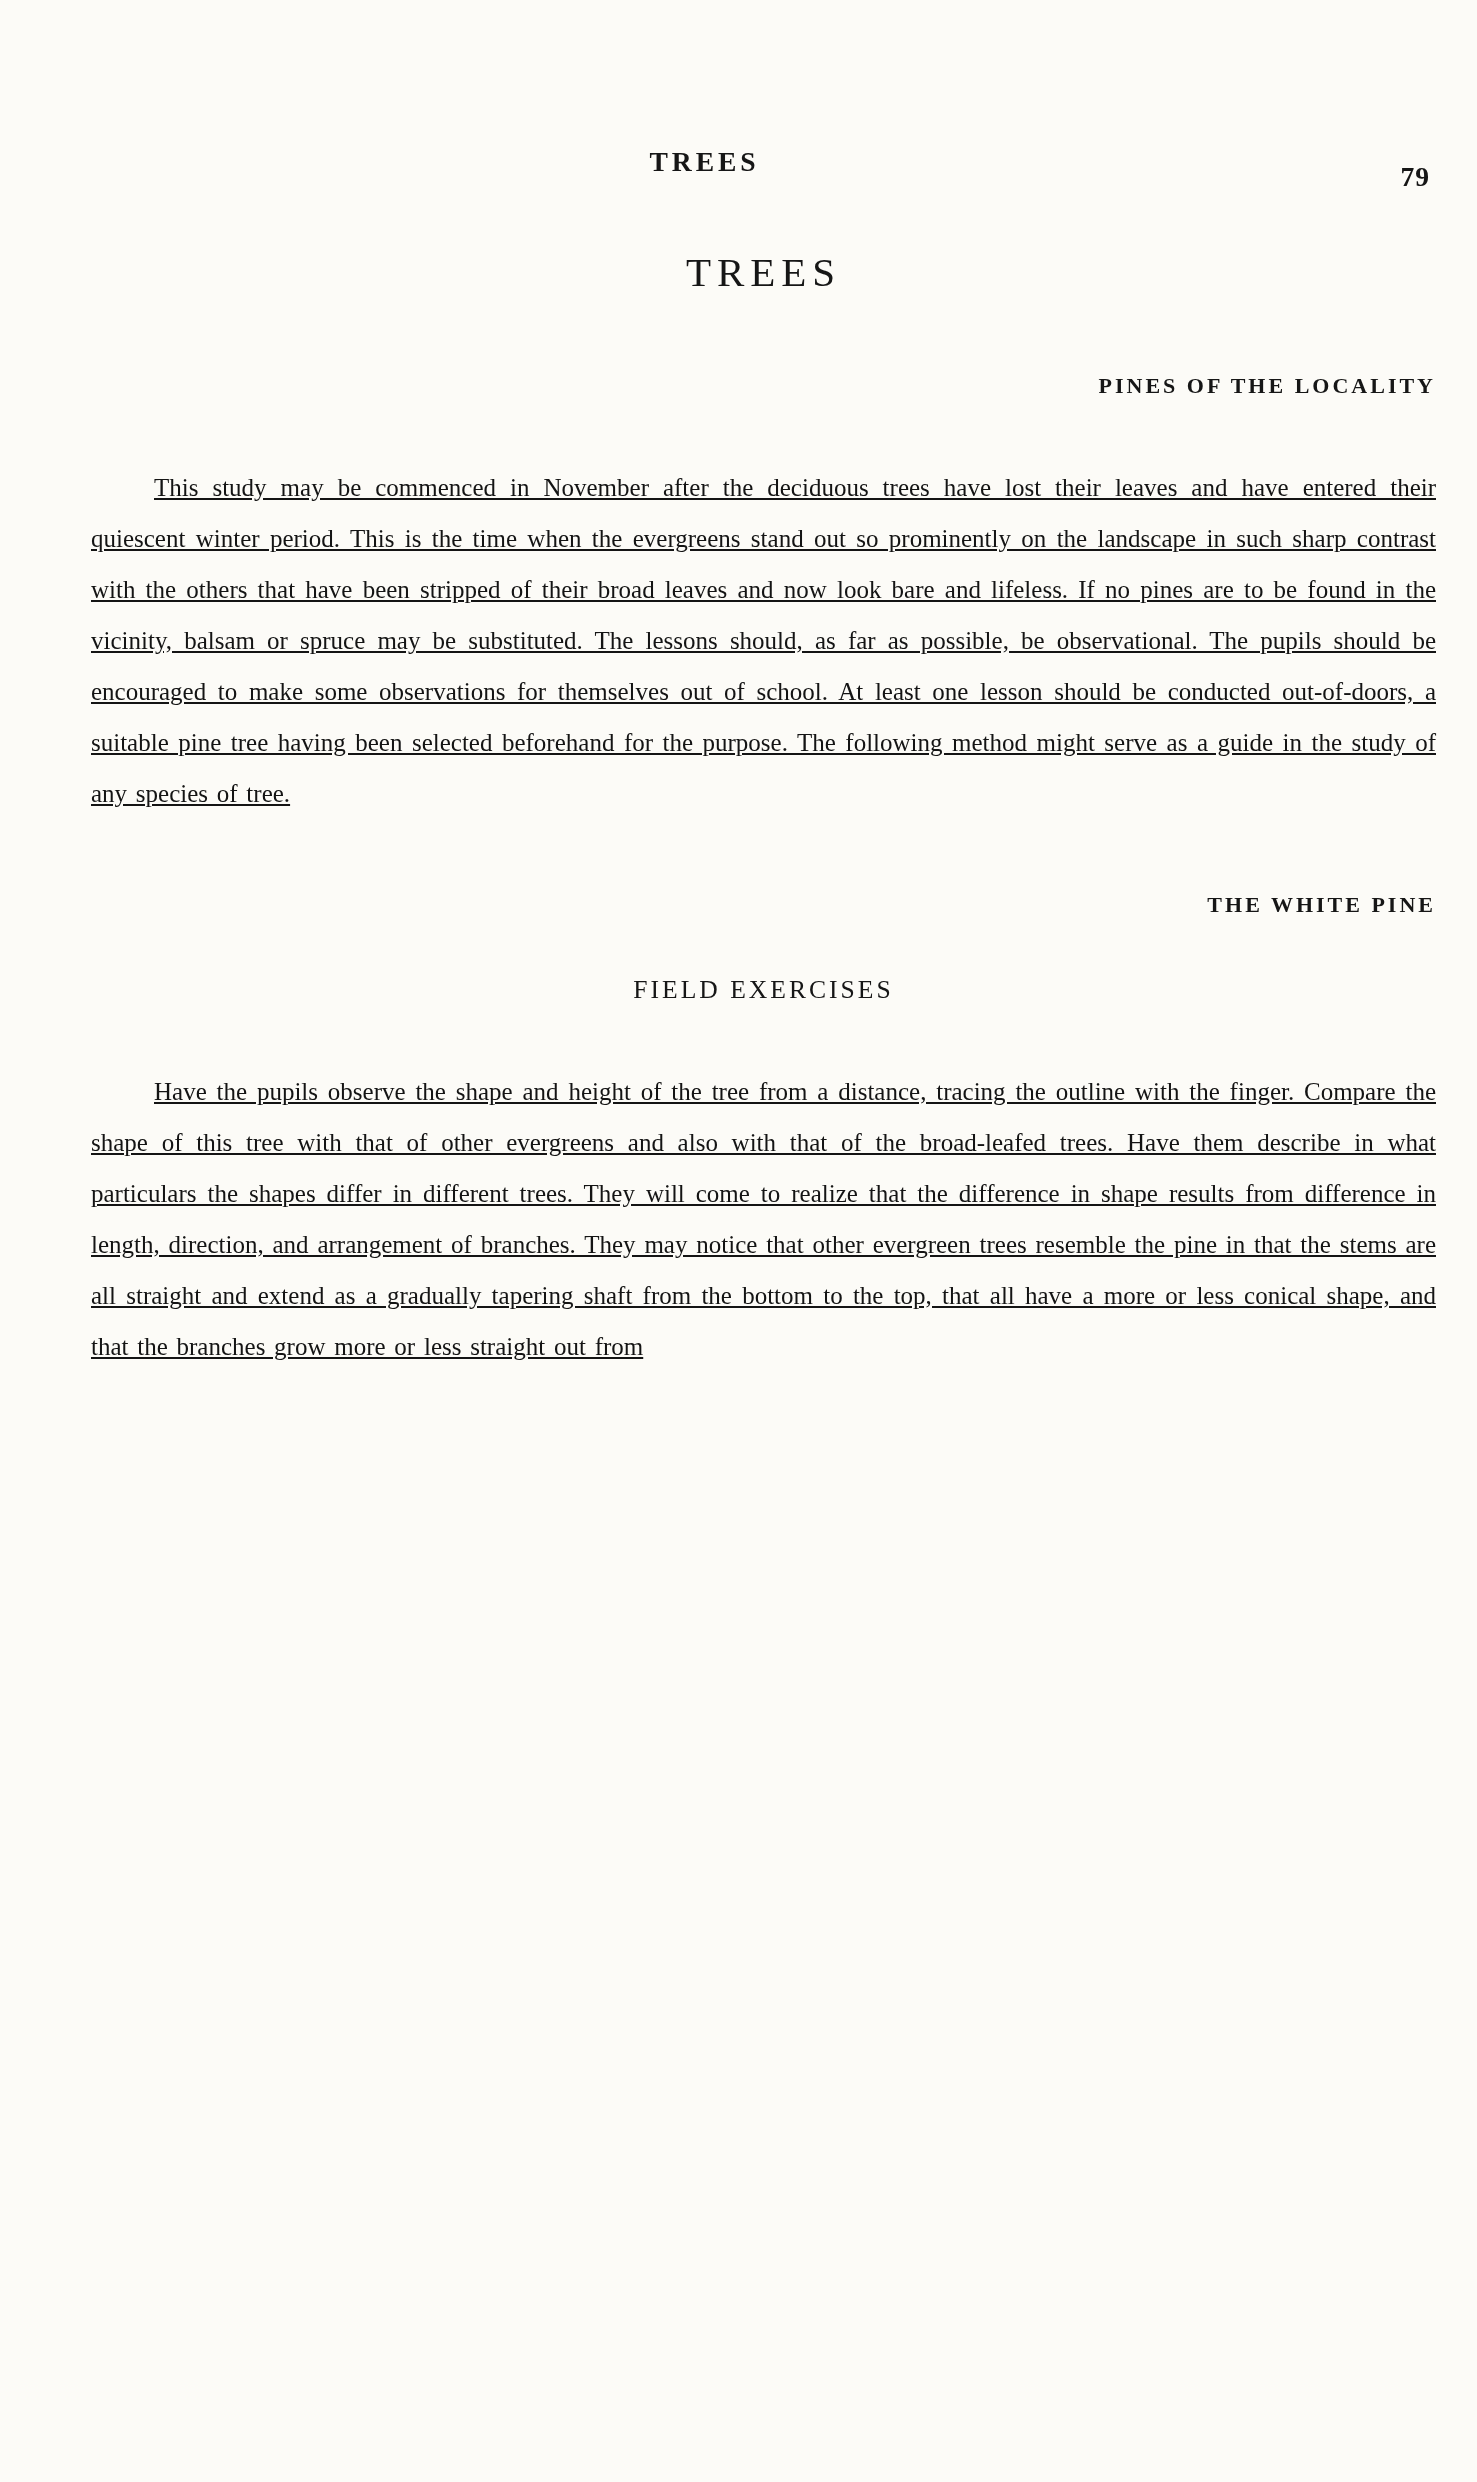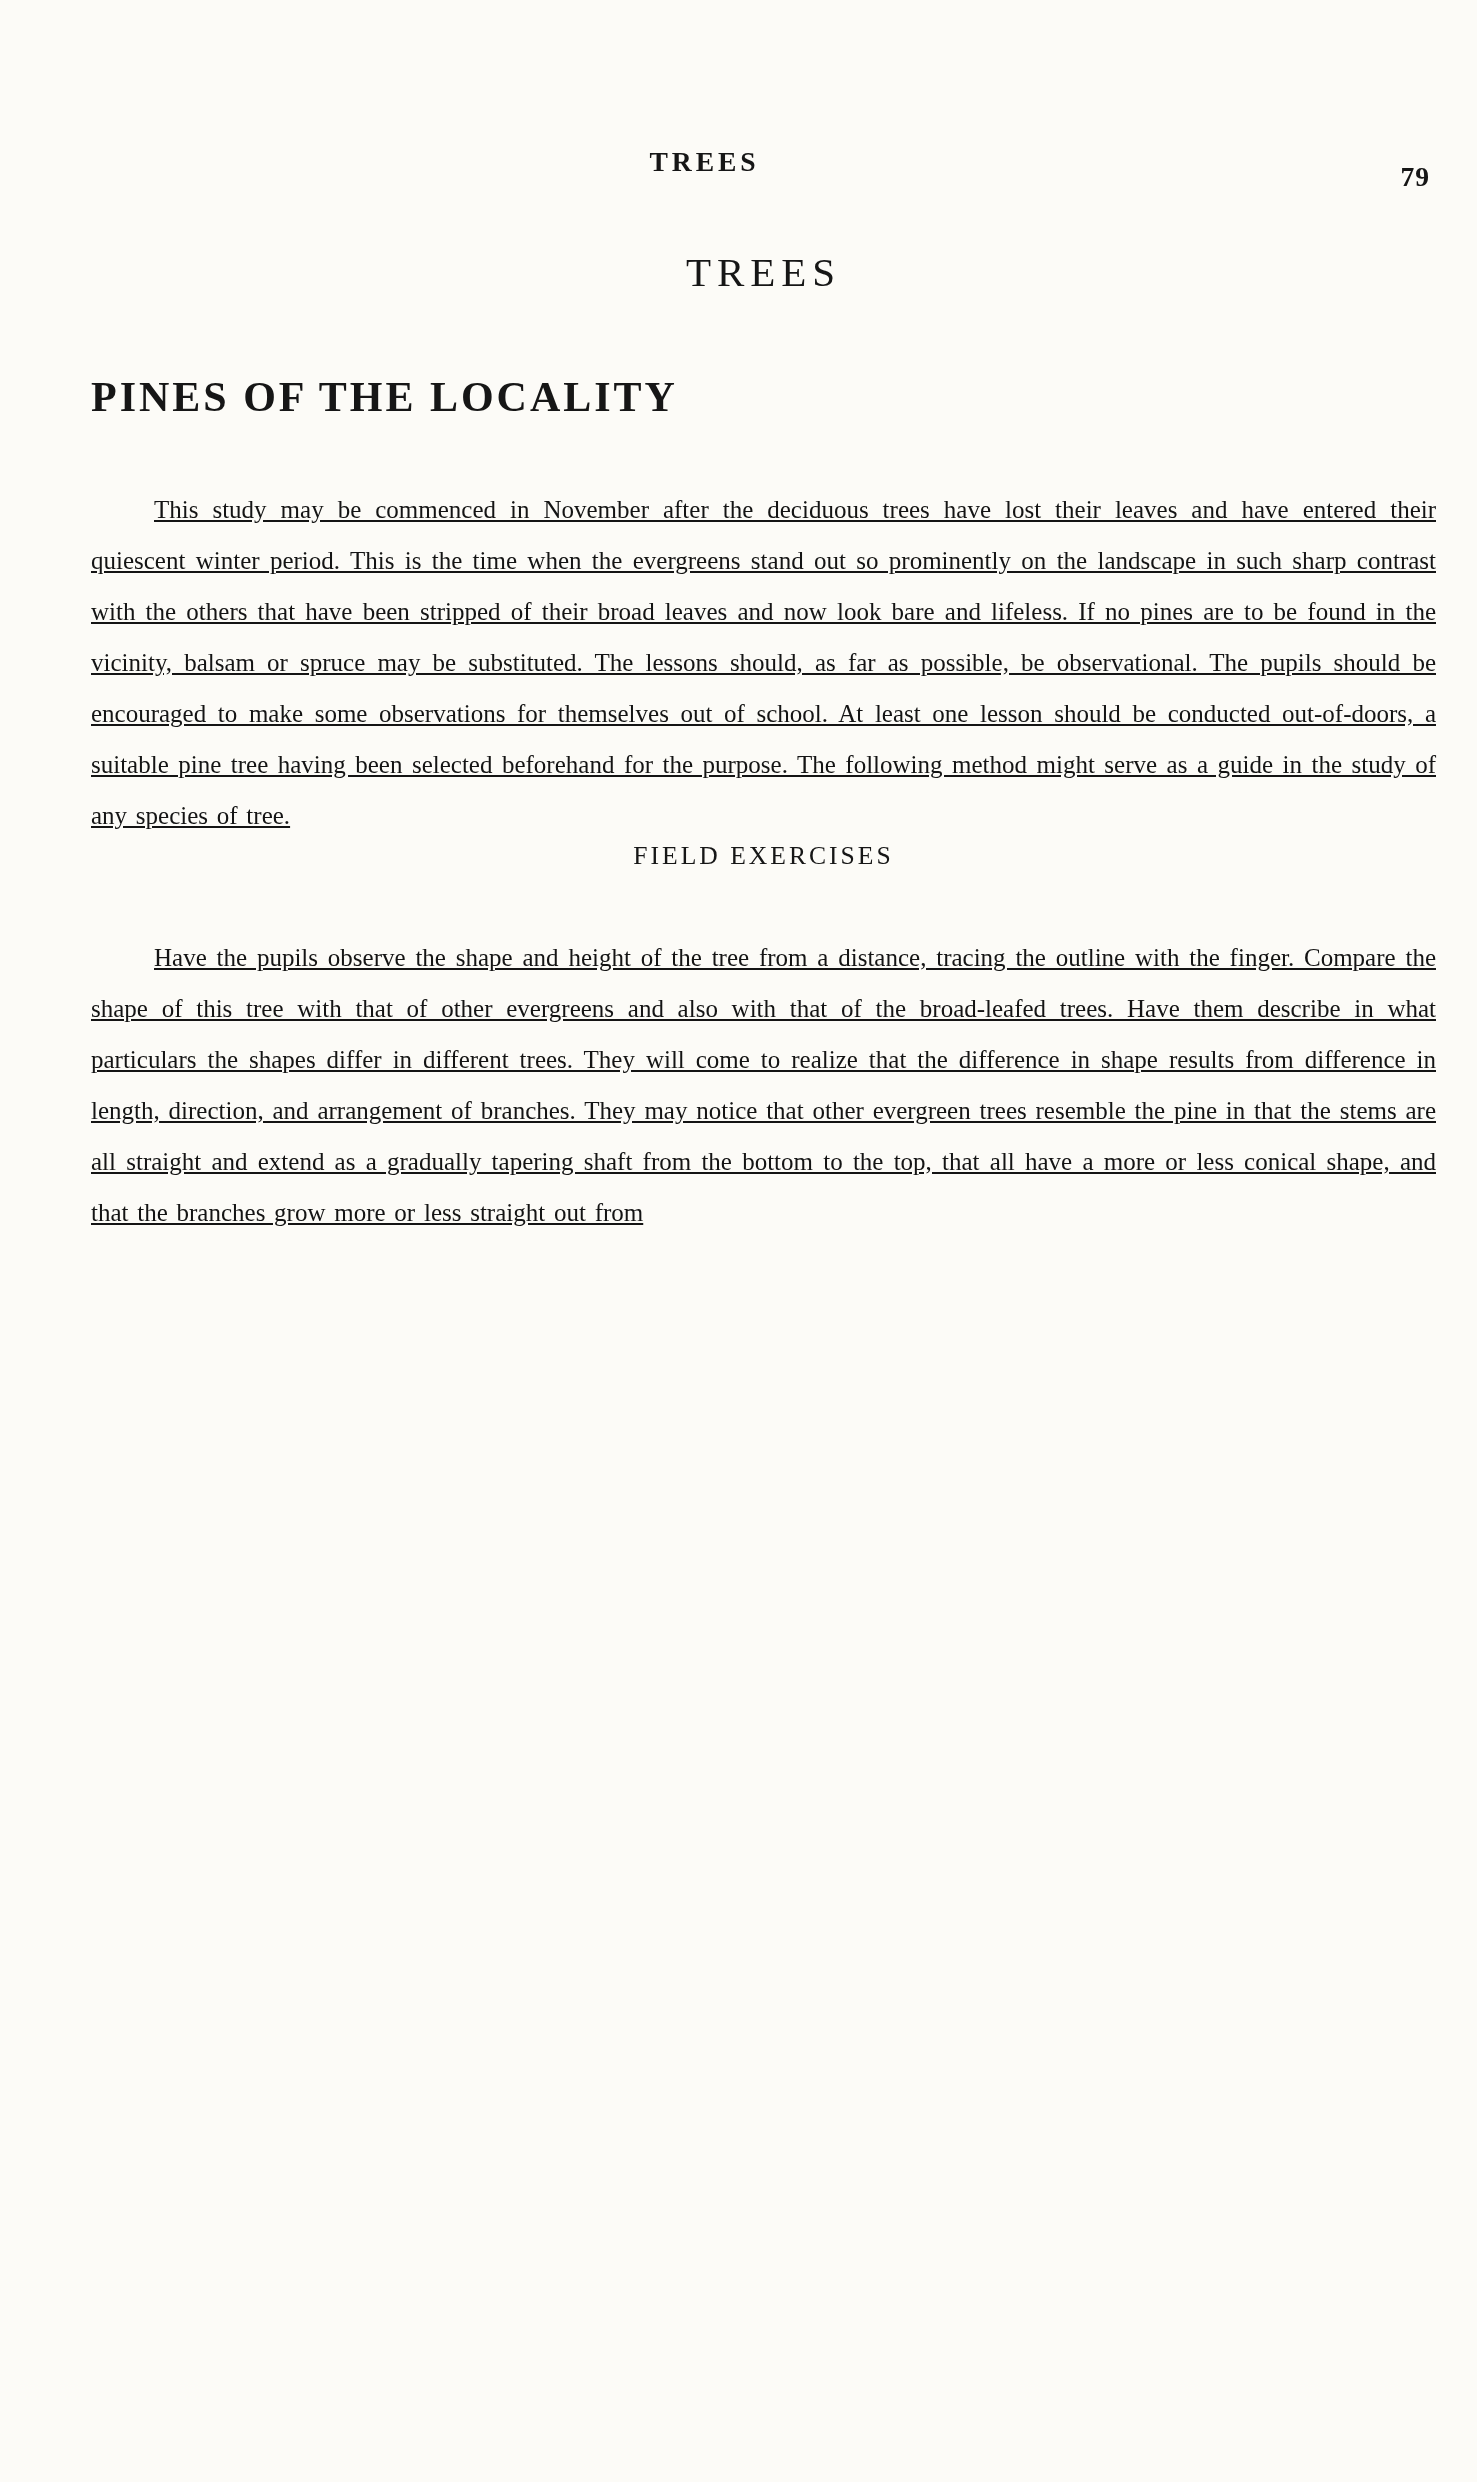--- a/index.html
+++ b/index.html
@@ -40,22 +40,22 @@
     letter-spacing: 1px;
   }
   .chapter-title {
     text-align: center;
     font-size: 41px;
     font-weight: 400;
     letter-spacing: 5.9px;
     margin-bottom: 77px;
   }
   .section-heading {
-    text-align: left;
-    font-size: 42px;
+    text-align: right;
+    font-size: 22px;
     font-weight: 700;
     letter-spacing: 3px;
     margin-bottom: 63px;
     font-family: Liberation Serif, serif;
   }
   .section-heading.second {
     margin-top: 73px;
     margin-bottom: 57px;
   }
   .sub-heading {
@@ -84,19 +84,20 @@
     <span class="rh-title">TREES</span>
     <span class="rh-page">79</span>
   </div>
 
   <h1 class="chapter-title">TREES</h1>
 
   <h2 class="section-heading">PINES OF THE LOCALITY</h2>
 
   <p class="body-para">This study may be commenced in November after the deciduous trees have lost their leaves and have entered their quiescent winter period. This is the time when the evergreens stand out so prominently on the landscape in such sharp contrast with the others that have been stripped of their broad leaves and now look bare and lifeless. If no pines are to be found in the vicinity, balsam or spruce may be substituted. The lessons should, as far as possible, be observational. The pupils should be encouraged to make some observations for themselves out of school. At least one lesson should be conducted out-of-doors, a suitable pine tree having been selected beforehand for the purpose. The following method might serve as a guide in the study of any species of tree.</p>
 
+  <h2 class="section-heading second">THE WHITE PINE</h2>
 
   <h3 class="sub-heading">FIELD EXERCISES</h3>
 
   <p class="body-para">Have the pupils observe the shape and height of the tree from a distance, tracing the outline with the finger. Compare the shape of this tree with that of other evergreens and also with that of the broad-leafed trees. Have them describe in what particulars the shapes differ in different trees. They will come to realize that the difference in shape results from difference in length, direction, and arrangement of branches. They may notice that other evergreen trees resemble the pine in that the stems are all straight and extend as a gradually tapering shaft from the bottom to the top, that all have a more or less conical shape, and that the branches grow more or less straight out from</p>
 
 </div>
 
 
 </body></html>

